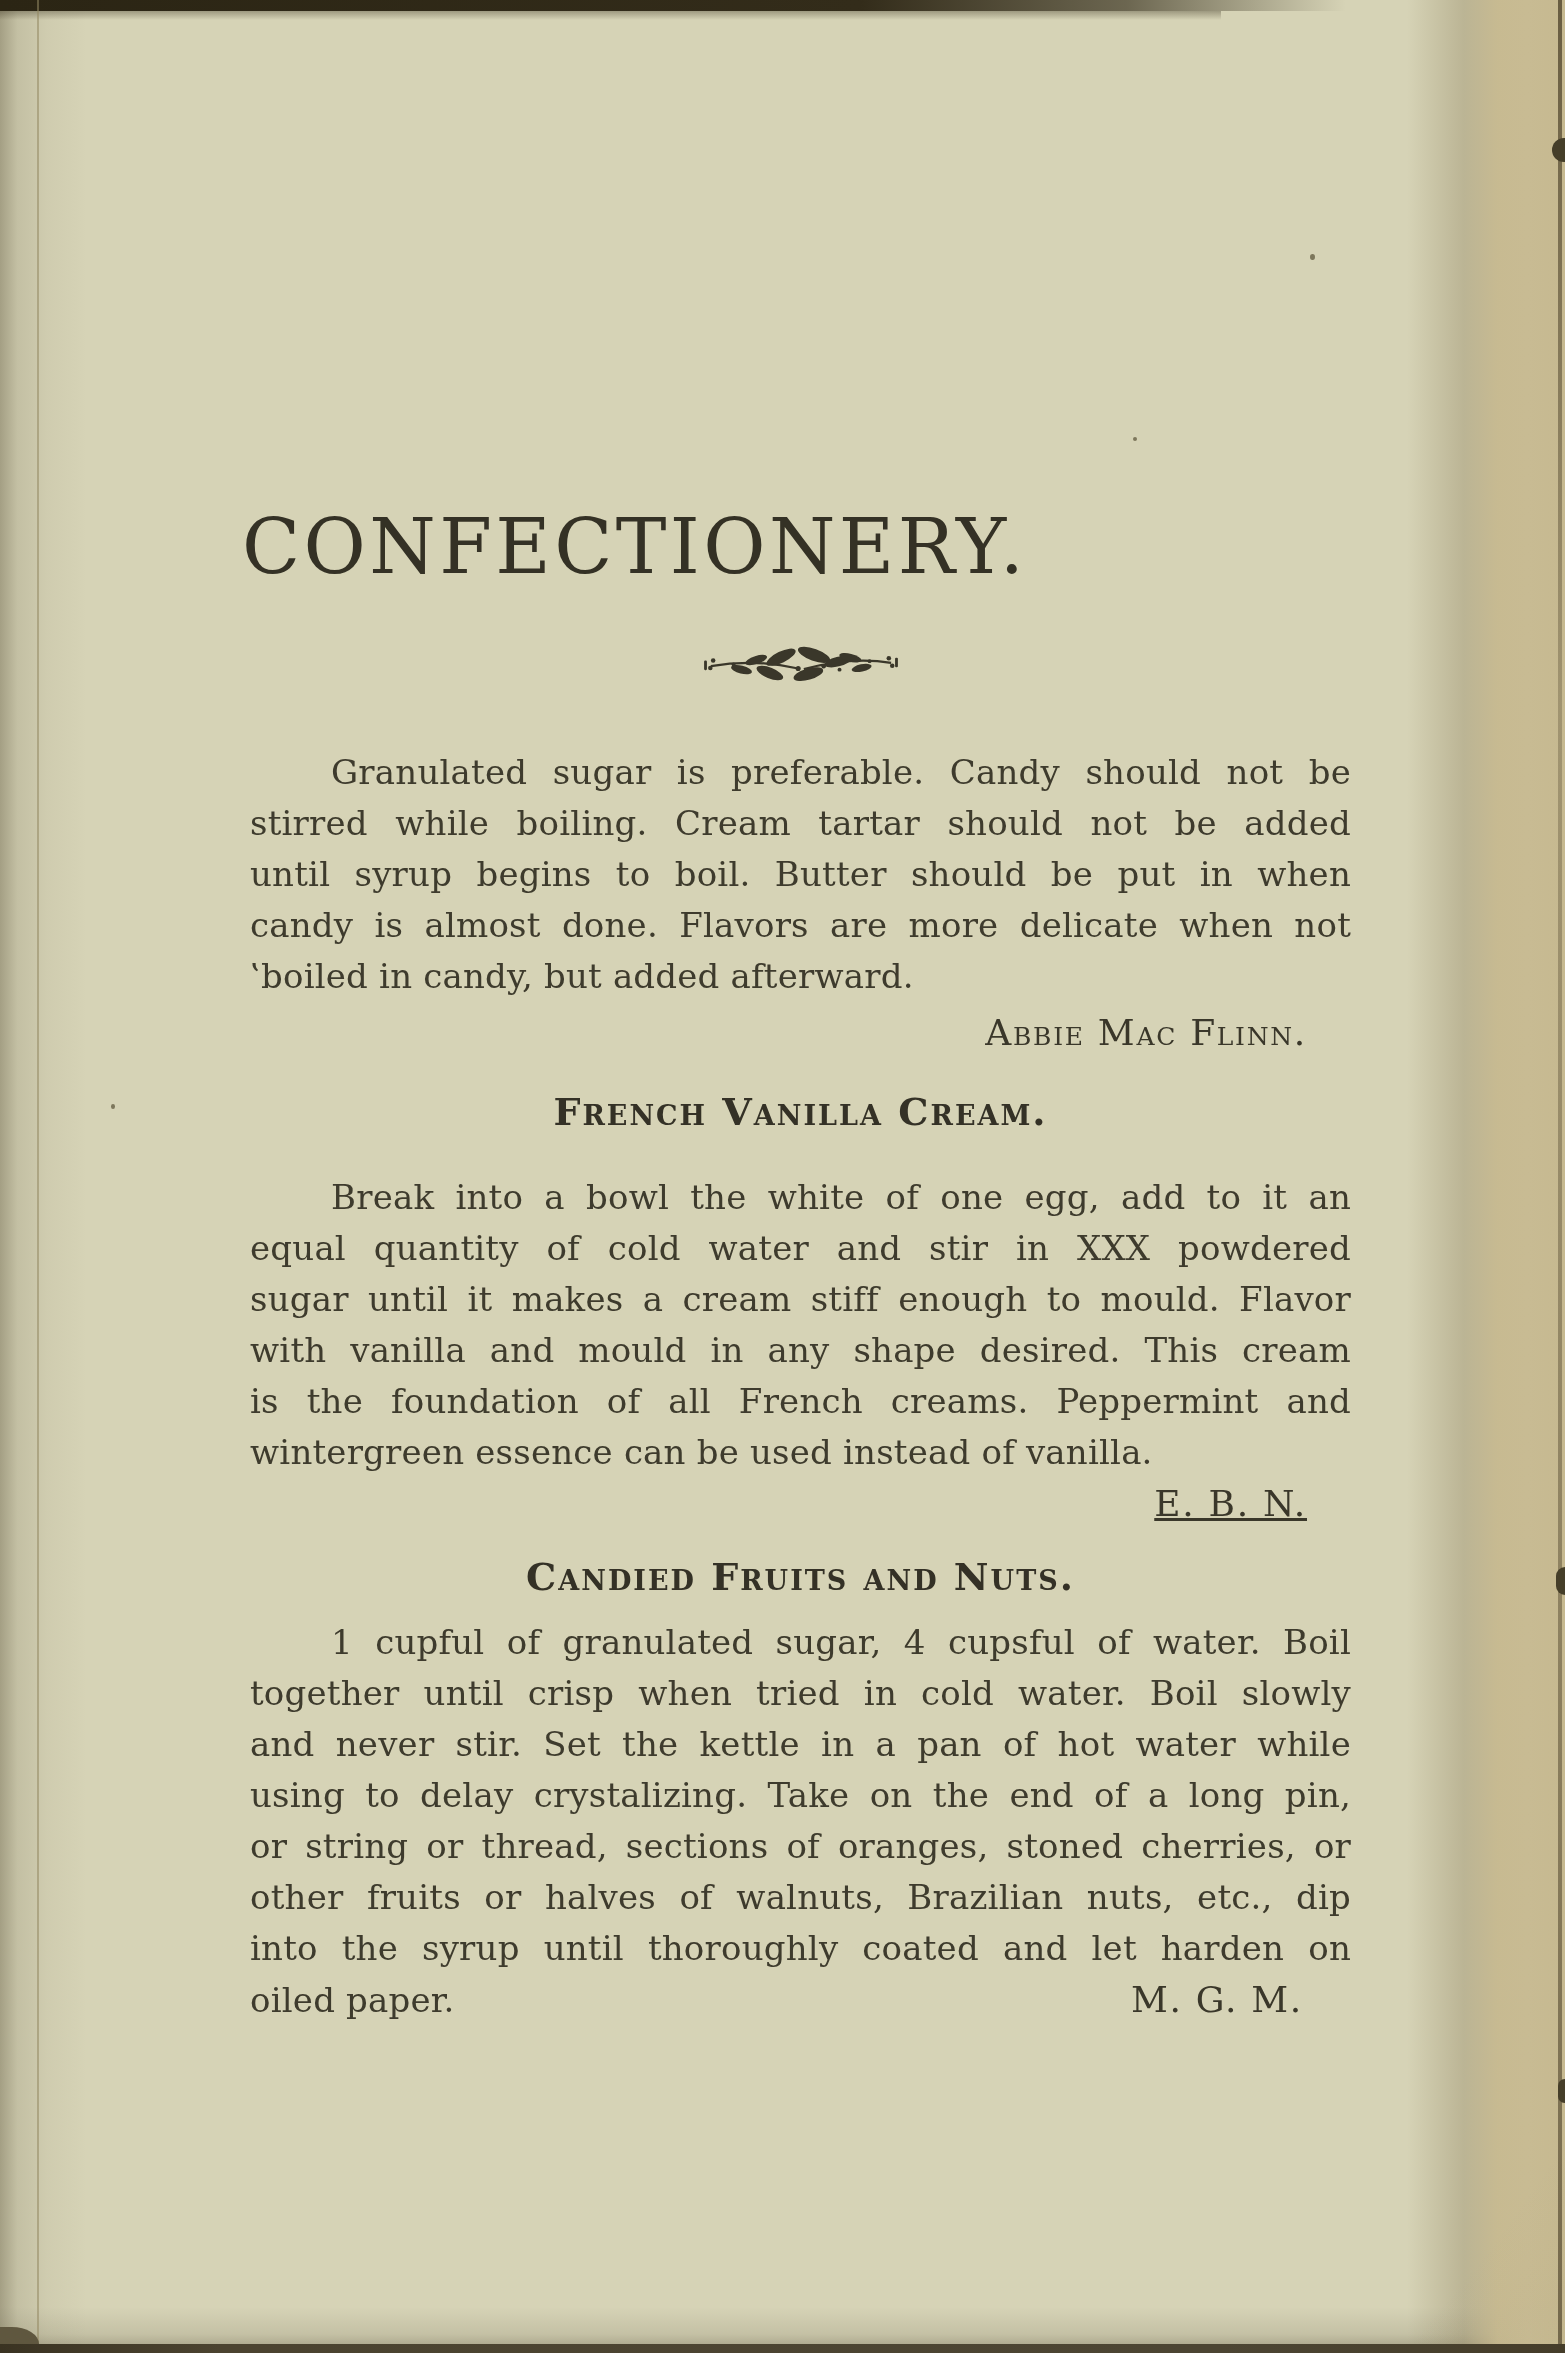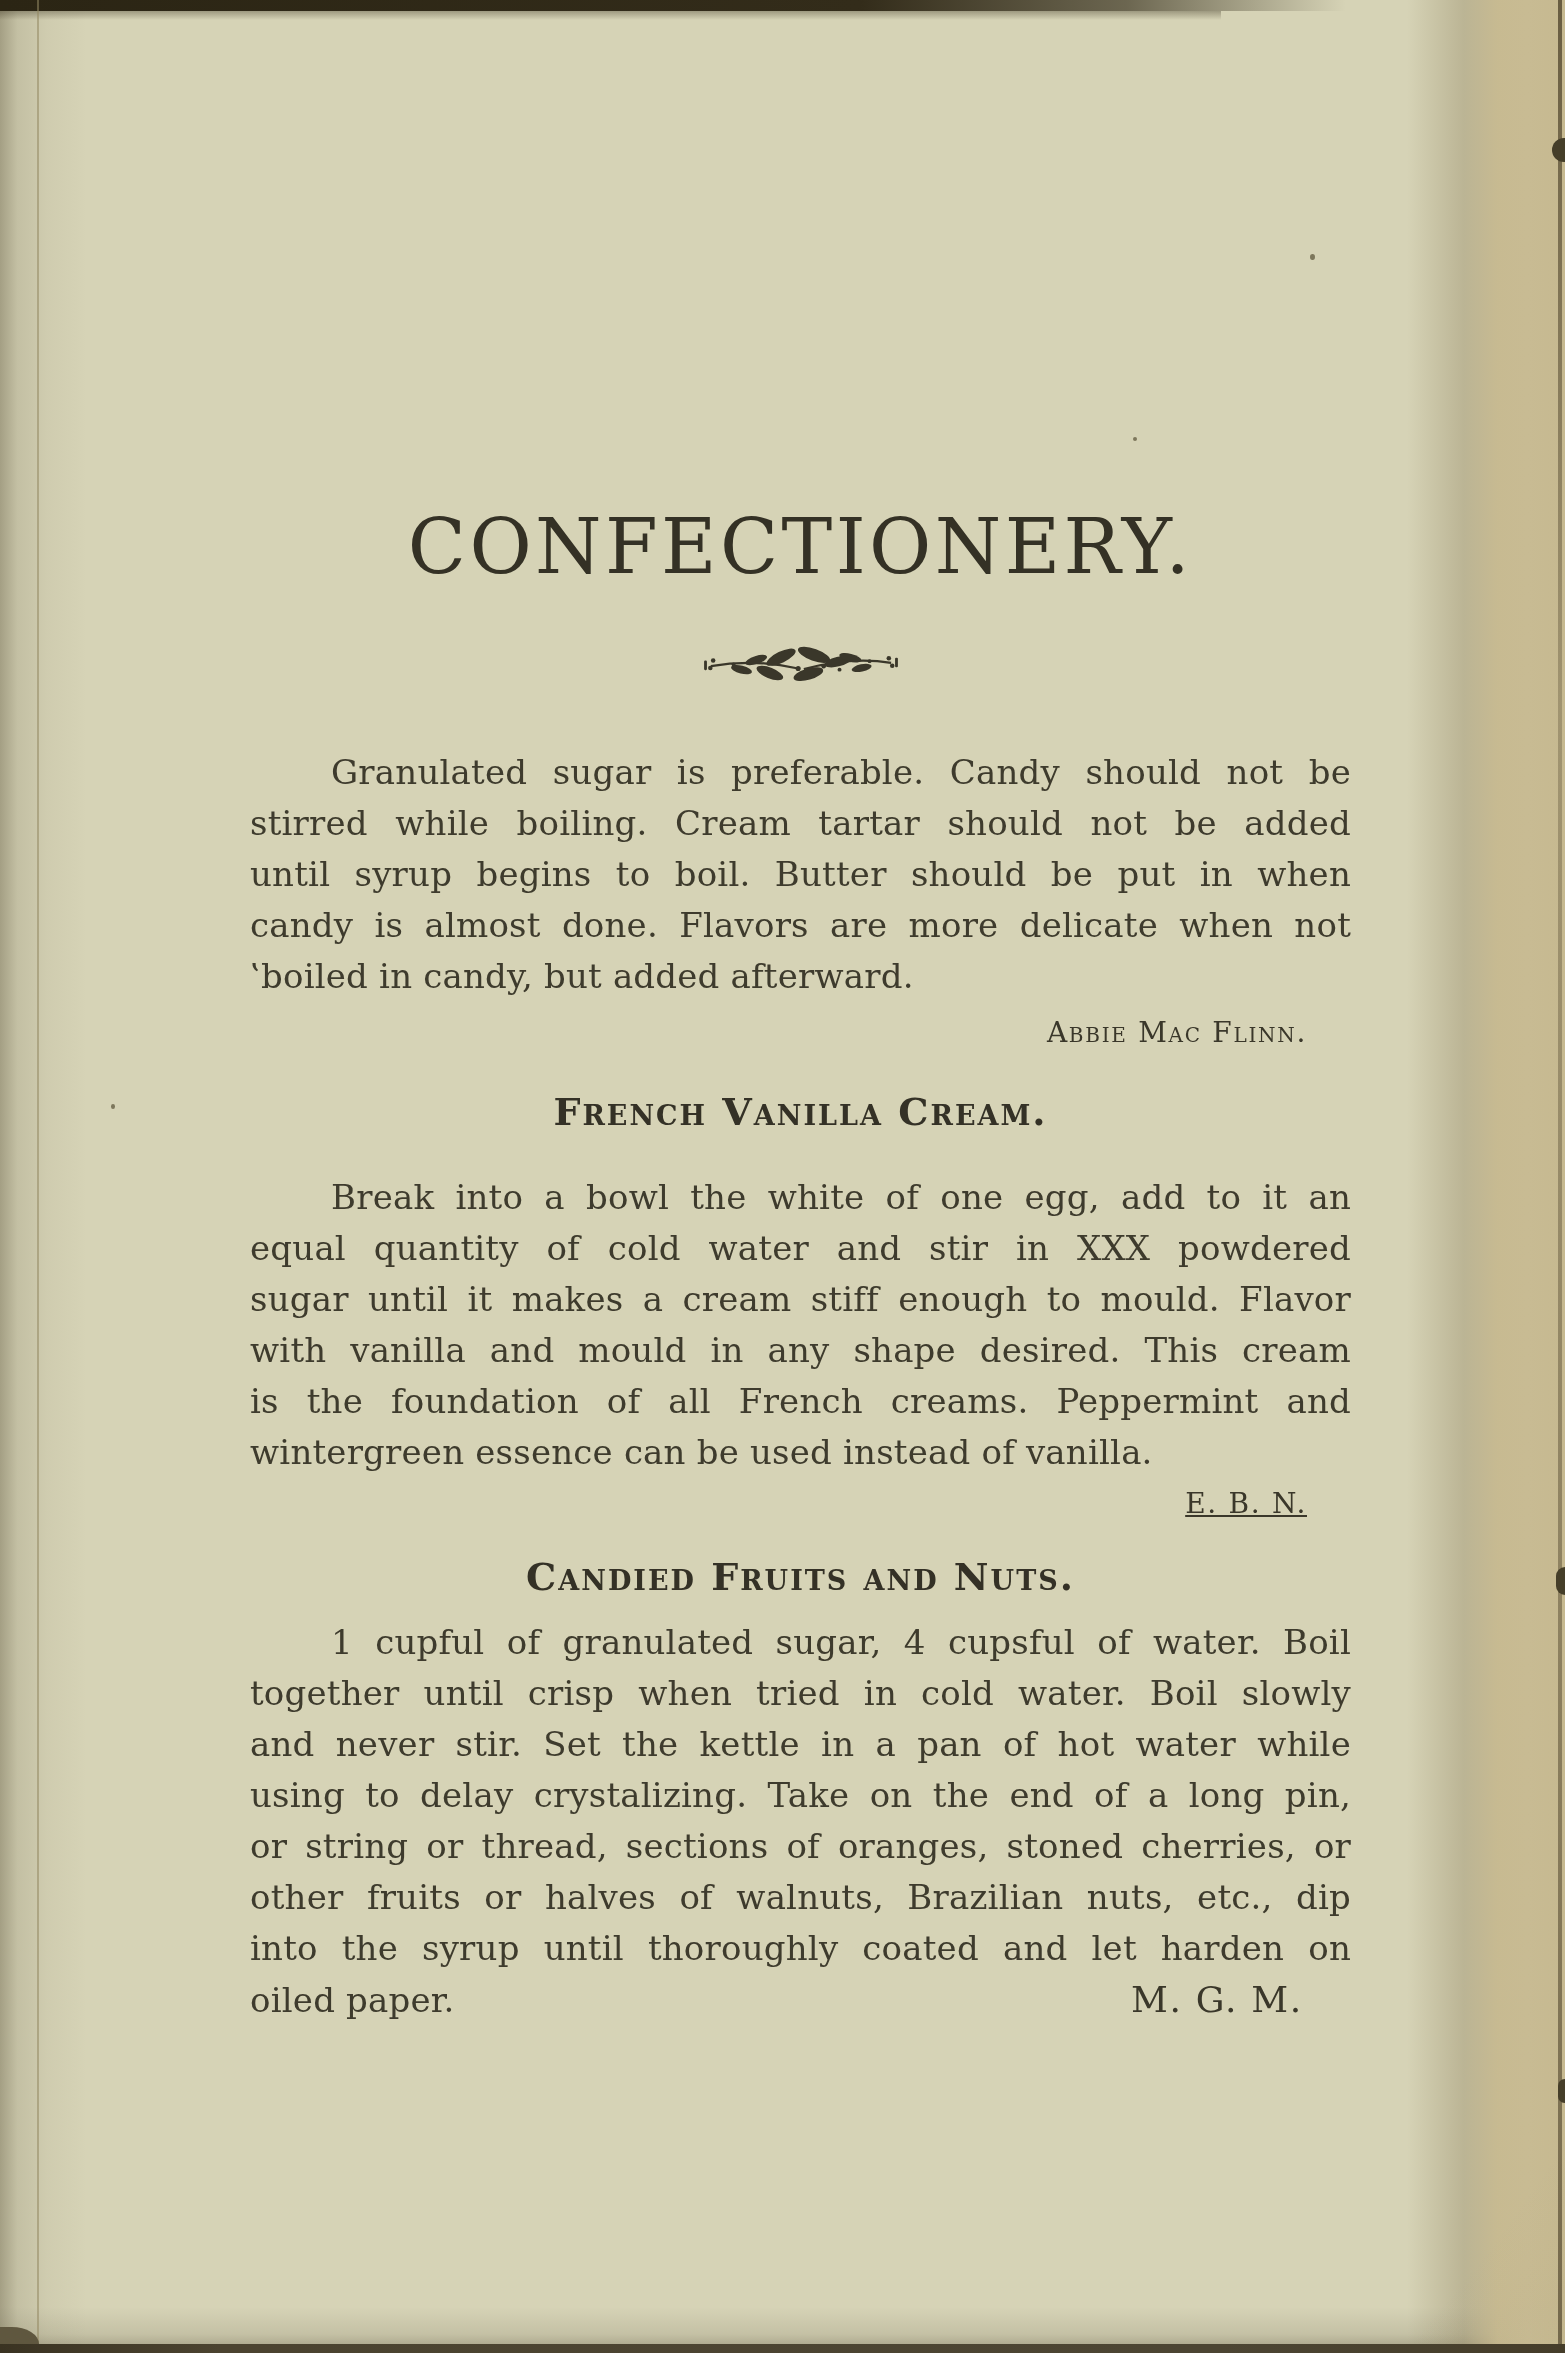--- a/index.html
+++ b/index.html
@@ -57,41 +57,41 @@
   .speck-1 { left: 1310px; top: 254px;  width: 4.7px; height: 6px; }
   .speck-2 { left: 1133px; top: 437px;  width: 4px; height: 4px; }
   .speck-3 { left: 111px;  top: 1104px; width: 4px; height: 4.7px; }
 
   
   .text-col {
     position: absolute; left: 242px; top: 0; width: 1117px;
   }
   .page-title {
     position: absolute; top: 502px; left: 0; width: 100%;
-    margin: 0; text-align: center;
+    margin: 0; 
     font-size: 76px; font-weight: 400; letter-spacing: 3.4px;
     color: #343125;
   }
   .ornament {
     position: absolute; top: 643px; left: 50%; transform: translateX(-50%);
     width: 209px; height: 51px;
   }
   .body-flow { position: absolute; top: 739px; left: 0; width: 100%; }
 
   .para { margin: 8px; }
   .line {
     font-size: 34px; line-height: 51px; letter-spacing: 0.2px;
     text-align: justify; text-align-last: justify;
     white-space: normal;
   }
   .line.first { padding-left: 81px; }
   .line.para-end { text-align-last: left; }
 
   .attribution {
-    font-size: 28px; line-height: 43px; letter-spacing: 1.7px;
+    font-size: 36px; line-height: 43px; letter-spacing: 1.7px;
     font-variant: small-caps; text-align: right; padding-right: 52px;
     color: #3a372a;
   }
   .attr-1 { margin-top: 9.4px; }
   .attr-2 { margin-top: -4px; text-decoration: underline; }
 
   .recipe-heading {
     margin: 0; text-align: center;
     font-size: 38px; line-height: 47px; font-weight: 700;
     font-variant: small-caps; letter-spacing: 2px;

